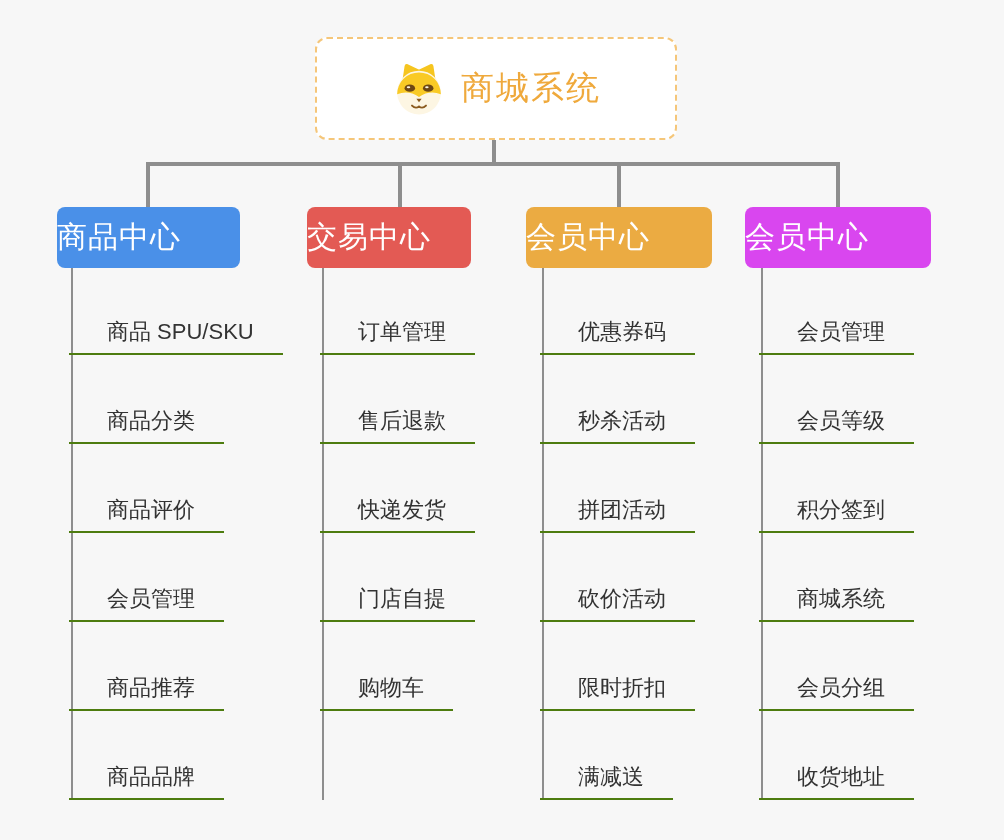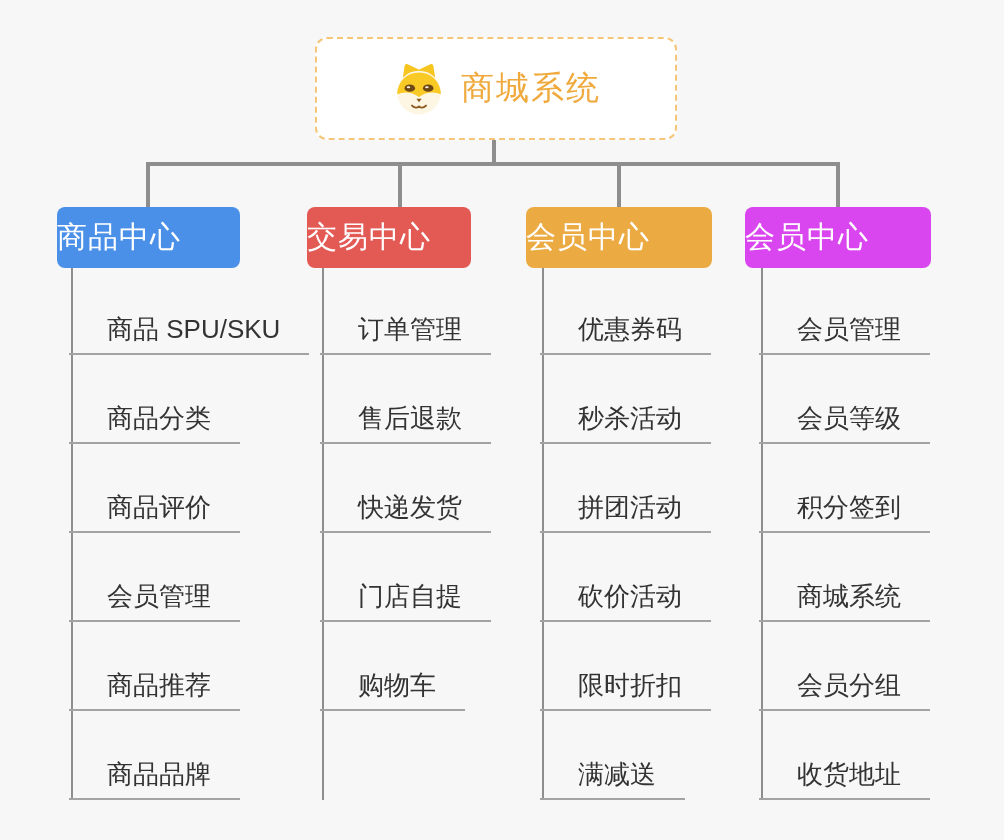--- a/index.html
+++ b/index.html
@@ -45,23 +45,23 @@
   .branch-header.b2{left:526px;width:186px;}
   .branch-header.b3{left:745px;width:186px;}
 
   
   .col{position:absolute;top:266px;}
   .col.c0{left:69px;} .col.c1{left:320px;}
   .col.c2{left:540px;} .col.c3{left:759px;}
   .item{height:89px;display:flex;align-items:flex-end;}
   .item > span{
     display:inline-block;white-space:nowrap;
-    font-size:26px;color:#333333;
+    font-size:22px;color:#333333;
     padding:0 29px 6px 38px;
-    border-bottom:2px solid #a3a3a3;
+    border-bottom:2px solid #4d7c0f;
   }
 </style>
 </head>
 <body>
 
 <div class="canvas">
 
   <div class="line v-root"></div>
   <div class="line h-main"></div>
   <div class="line v-drop d0"></div>

